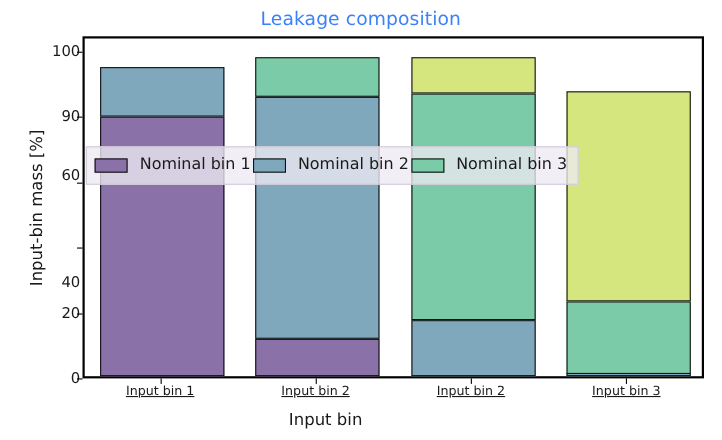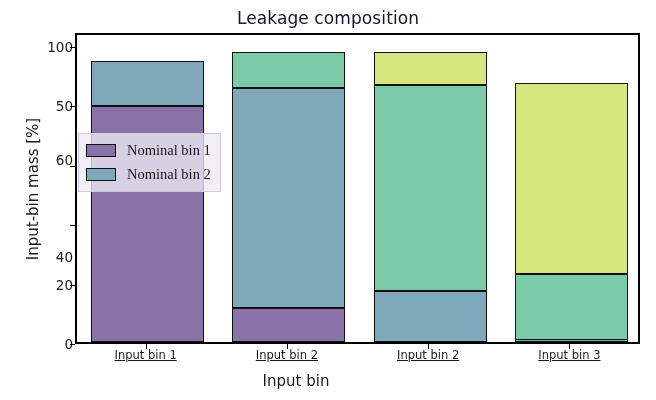--- a/index.html
+++ b/index.html
@@ -7,21 +7,21 @@
     width:656px;height:400px;
     background:#ffffff;
     font-family:"DejaVu Sans","Liberation Sans",sans-serif;
     overflow:hidden;
   }
   #figure{position:relative;width:656px;height:400px;background:#fff;}
 
   
   #chart-title{
     position:absolute;left:0;top:8px;width:656px;
-    text-align:center;font-size:17px;color:#0f172a;
+    text-align:center;font-size:17px;color:#3b82f6;
     letter-spacing:.1px;
   }
 
   
   #plot-area{
     position:absolute;left:75px;top:33px;
     width:565px;height:311px;
     border:2px solid #000;
     box-sizing:border-box;
     background:#fff;
@@ -59,23 +59,22 @@
     text-align:center;font-size:15px;color:#1a1a1a;
     transform:rotate(-90deg);transform-origin:center center;
   }
 
   
   #legend{
     position:absolute;left:78px;top:133px;
     background:rgba(237,233,242,0.78);
     border:1px solid #cfcad8;
     padding:5px 9px 6px 7px;
-    display:flex;flex-direction:column;gap:2px;
+    display:flex;flex-direction:row;gap:2px;
     z-index:5;
-    font-family:Liberation Serif, serif;
   }
   .legend-row{display:flex;align-items:center;height:22px;}
   .legend-swatch{
     width:30px;height:13px;border:1.8px solid #111;
     box-sizing:border-box;margin-right:11px;
   }
   .legend-label{font-size:14.5px;color:#1a1a1a;white-space:nowrap;}
 </style>
 </head>
 <body>
@@ -112,21 +111,21 @@
 
   <div id="yticks-layer">
       <div class="ytick" style="top: 344px; padding-right: 9px;">0</div>
       <div class="ytick-mark inner" style="top: 344px;"></div>
       <div class="ytick" style="top: 284.592px; padding-right: 9px;">20</div>
       <div class="ytick-mark inner" style="top: 284.592px;"></div>
       <div class="ytick" style="top: 225.184px; padding-right: 9px; margin-top: 32px;">40</div>
       <div class="ytick-mark inner" style="top: 225.184px;"></div>
       <div class="ytick" style="top: 160px; padding-right: 9px;">60</div>
       <div class="ytick-mark inner" style="top: 165.777px;"></div>
-      <div class="ytick" style="top: 106.369px; padding-right: 9px;">50</div>
+      <div class="ytick" style="top: 106.369px; padding-right: 9px;">90</div>
       <div class="ytick-mark inner" style="top: 106.369px;"></div>
       <div class="ytick" style="top: 46.9608px; padding-right: 9px;">100</div>
       <div class="ytick-mark inner" style="top: 46.9608px;"></div>
     </div>
   <div id="xticks-layer">
       <div class="xtick" style="left: 145.625px;">Input bin 1</div>
       <div class="xtick-mark" style="left: 145.625px;"></div>
       <div class="xtick" style="left: 286.875px;">Input bin 2</div>
       <div class="xtick-mark" style="left: 286.875px;"></div>
       <div class="xtick" style="left: 428.125px;">Input bin 2</div>
@@ -139,15 +138,19 @@
 
   <div id="legend">
       <div class="legend-row">
         <div class="legend-swatch" style="background: rgb(138, 114, 168);"></div>
         <div class="legend-label">Nominal bin 1</div>
       </div>
       <div class="legend-row">
         <div class="legend-swatch" style="background: rgb(127, 168, 189);"></div>
         <div class="legend-label">Nominal bin 2</div>
       </div>
+      <div class="legend-row">
+        <div class="legend-swatch" style="background: rgb(123, 202, 168);"></div>
+        <div class="legend-label">Nominal bin 3</div>
+      </div>
     </div>
 
 </div>
 
 </body></html>

